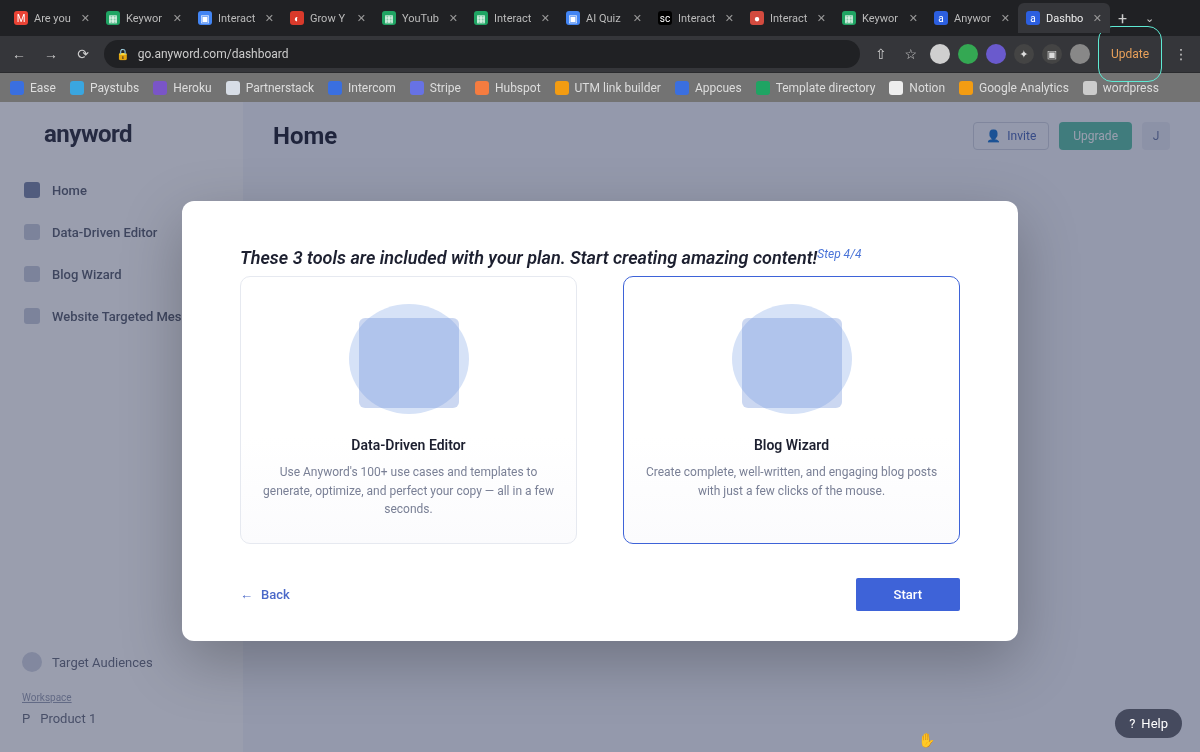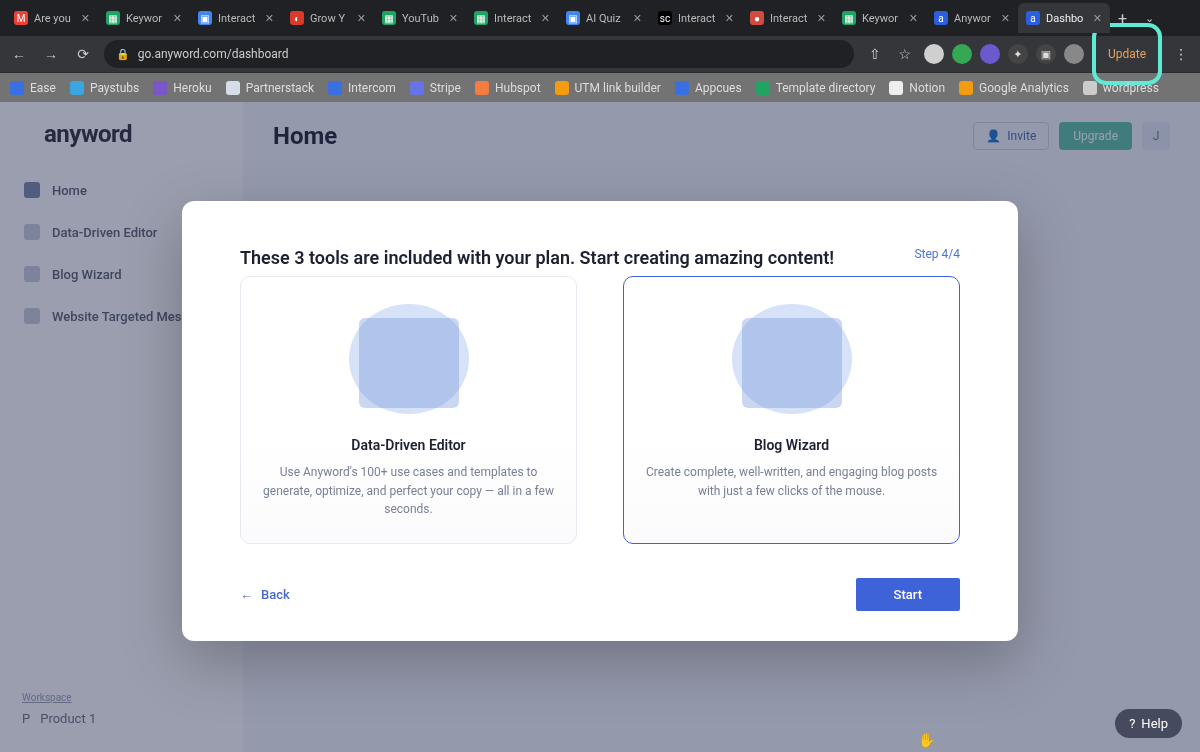--- a/index.html
+++ b/index.html
@@ -15,21 +15,21 @@
 .tab .tclose { color: #999; font-size: 11px; flex-shrink: 0; }
 .new-tab { color: #ccc; font-size: 16px; padding: 0 8px; cursor: pointer; }
 .chev { color: #ccc; padding: 0 10px; font-size: 11px; cursor: pointer; }
 
 .nav-bar { display: flex; align-items: center; height: 36px; background: #35363a; padding: 0 8px; gap: 10px; }
 .nav-btn { color: #ccc; font-size: 14px; width: 22px; text-align: center; cursor: pointer; }
 .url-bar { flex: 1; display: flex; align-items: center; gap: 8px; background: #202124; border-radius: 20px; height: 28px; padding: 0 12px; color: #ccc; font-size: 12px; }
 .lock { font-size: 11px; }
 .nav-right { display: flex; align-items: center; gap: 8px; }
 .nr-ico { width: 20px; height: 20px; border-radius: 50%; background: #555; display: inline-flex; align-items: center; justify-content: center; font-size: 11px; color: #ddd; cursor: pointer; }
-.update-btn { border: 4px solid #5eead4; color: #e8a05a; border-radius: 14px; padding: 20px 12px; font-size: 12px; cursor: pointer; }
+.update-btn { border: 1px solid #5eead4; color: #e8a05a; border-radius: 14px; padding: 20px 12px; font-size: 12px; cursor: pointer; }
 
 .bookmark-bar { display: flex; align-items: center; height: 30px; background: #737373; padding: 0 10px; gap: 14px; border-top: 1px solid #2a2b2e; }
 .bm { display: flex; align-items: center; gap: 6px; color: #ddd; font-size: 12px; cursor: pointer; }
 .bm .bmi { width: 14px; height: 14px; border-radius: 3px; display: inline-block; }
 
 
 .app { position: relative; height: 650px; background: #f4f6fb; display: flex; }
 .sidebar { width: 243px; background: #fff; height: 100%; padding: 18px 16px; display: flex; flex-direction: column; }
 .logo { font-size: 24px; font-weight: 700; color: #2a2c3a; letter-spacing: -0.5px; margin-bottom: 24px; margin-left: 28px; }
 .side-item { display: flex; align-items: center; gap: 12px; padding: 10px 8px; color: #5a6070; font-size: 13px; font-weight: 500; cursor: pointer; border-radius: 6px; margin-bottom: 6px; }
@@ -45,21 +45,21 @@
 .topbar { display: flex; align-items: center; justify-content: space-between; }
 .pagetitle { font-size: 24px; font-weight: 700; color: #1f2230; }
 .top-actions { display: flex; gap: 10px; align-items: center; }
 .invite-btn { display: flex; align-items: center; gap: 6px; border: 1px solid #cfd4e0; color: #4a68b8; font-size: 12px; padding: 6px 12px; border-radius: 4px; cursor: pointer; }
 .upgrade-btn { background: #5bc2a7; color: #fff; font-size: 12px; padding: 7px 14px; border-radius: 4px; cursor: pointer; }
 .avatar { width: 28px; height: 28px; border-radius: 4px; background: #e6e9f3; color: #6a7aa5; display: flex; align-items: center; justify-content: center; font-size: 12px; cursor: pointer; }
 
 
 .overlay { position: absolute; inset: 0; background: rgba(30,40,75,0.45); display: flex; align-items: center; justify-content: center; }
 .modal { width: 836px; background: #fff; border-radius: 12px; padding: 46px 58px 30px; box-shadow: 0 20px 60px rgba(0,0,0,0.25); position: relative; top: -6px; }
-.modal-head { display: flex; justify-content: space-between; align-items: flex-start; margin-bottom: 8px; }
+.modal-head { display: flex; align-items: flex-start; margin-bottom: 8px; font-style: italic; }
 .modal-title { font-size: 18px; font-weight: 600; color: #1d2030; }
 .step { font-size: 12px; color: #4a74d8; }
 
 .cards { display: flex; gap: 46px; }
 .card { flex: 1; border: 1px solid #e6e9f0; border-radius: 10px; padding: 18px 18px 24px; text-align: center; cursor: pointer; background: linear-gradient(#fff 60%, #fbfbfd); }
 .card.selected { border: 1.5px solid #3e63d8; }
 .card .illus { height: 128px; display: flex; align-items: center; justify-content: center; margin-bottom: 14px; }
 .card h3 { font-size: 14px; font-weight: 600; color: #1d2030; margin-bottom: 10px; }
 .card p { font-size: 12px; color: #7a8096; line-height: 1.55; }
 
@@ -235,20 +235,24 @@
         <div class="side-item">
           <span class="si-ico"></span>
           <span>Blog Wizard</span>
         </div>
         <div class="side-item">
           <span class="si-ico"></span>
           <span>Website Targeted Mess</span>
         </div>
       </div>
     <div class="side-bottom">
+      <div class="ta">
+        <span class="cir"></span>
+        <span>Target Audiences</span>
+      </div>
       <div class="ws-lbl">Workspace</div>
       <div class="ws-item">
         <span>P</span>
         <span>Product 1</span>
       </div>
     </div>
   </div>
 
   <div class="main">
     <div class="topbar">

